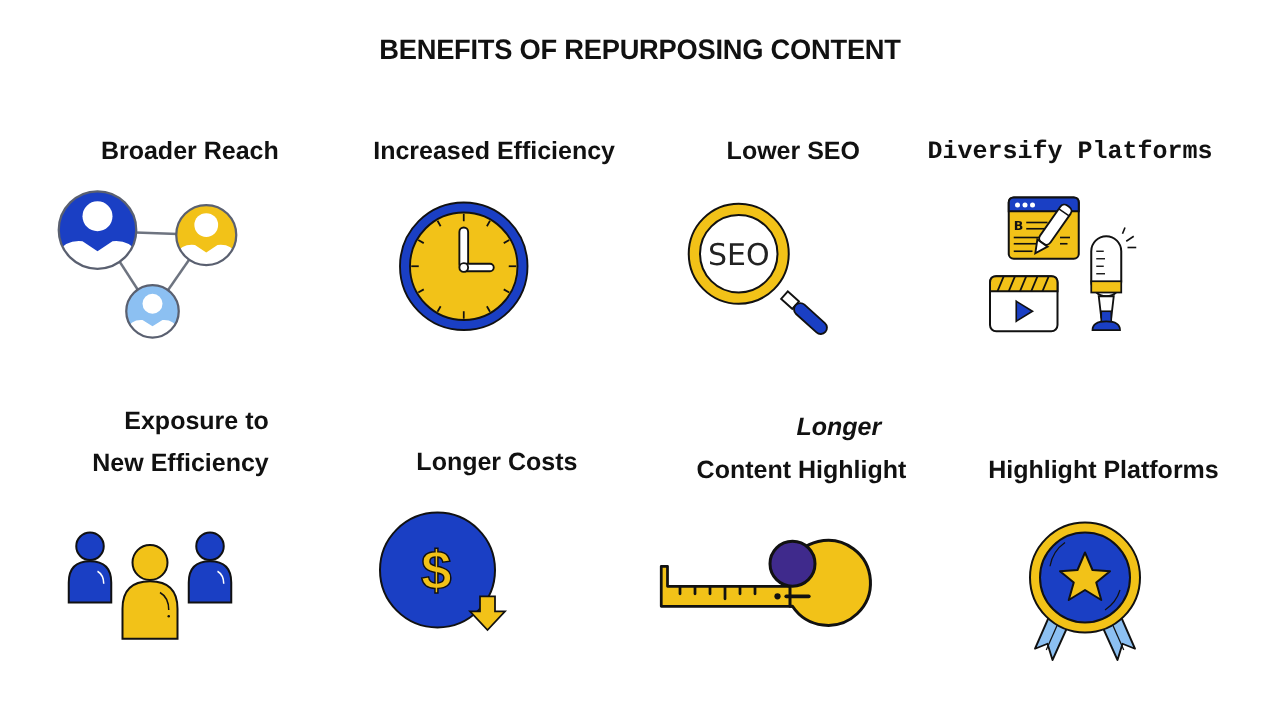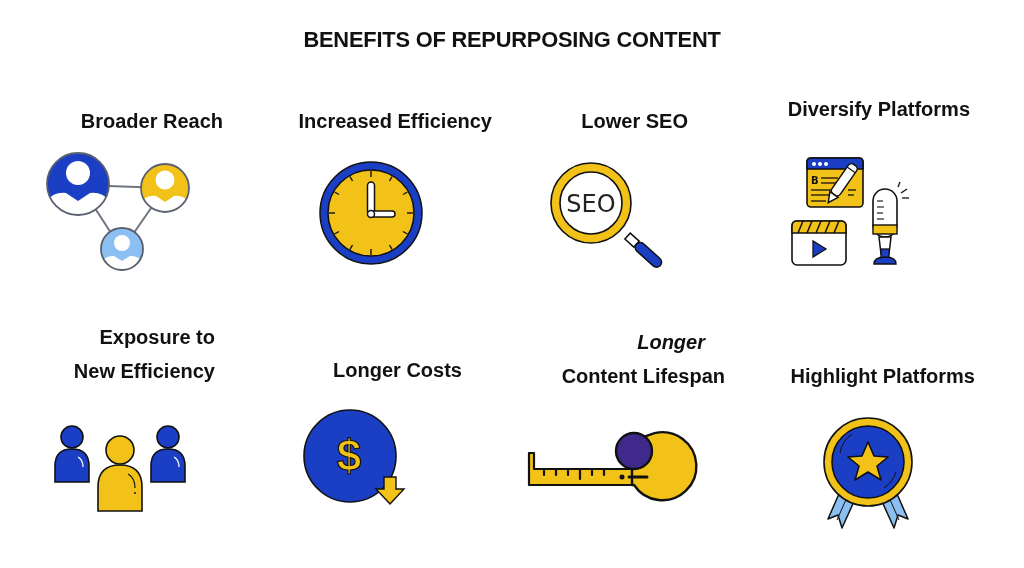--- a/index.html
+++ b/index.html
@@ -127,21 +127,21 @@
         <rect x="90" y="80" width="32" height="10" rx="5" fill="#1a3fc4" stroke="#111" stroke-width="1.5"></rect>
       </g>
       <circle cx="46" cy="46" r="40" fill="#f2c218" stroke="#111" stroke-width="1.6"></circle>
       <circle cx="46" cy="46" r="31" fill="#ffffff" stroke="#111" stroke-width="1.6"></circle>
       <text x="46" y="55" text-anchor="middle" font-family="'DejaVu Sans', sans-serif" font-size="24" fill="#222">SEO</text>
     </svg>
   </div>
 </div>
 
 <div>
-  <div class="label" style="left:730px; top:93px; width:240px;">Diversify Platforms</div>
+  <div class="label" style="left:730px; top:105px; width:240px;font-family:Liberation Mono, monospace;">Diversify Platforms</div>
   <div class="icon" style="left:780px; top:153px;">
     <svg width="140" height="118" viewBox="0 0 140 118">
 
       <g>
         <rect x="27" y="5" width="56" height="49" rx="4" fill="#f2c218" stroke="#111" stroke-width="1.6"></rect>
         <path d="M27 16 L27 9 Q27 5 31 5 L79 5 Q83 5 83 9 L83 16 Z" fill="#1a3fc4" stroke="#111" stroke-width="1.6"></path>
         <circle cx="34" cy="11" r="2" fill="#fff"></circle>
         <circle cx="40" cy="11" r="2" fill="#fff"></circle>
         <circle cx="46" cy="11" r="2" fill="#fff"></circle>
         <text x="31" y="31" font-family="'DejaVu Sans', sans-serif" font-weight="bold" font-size="10" fill="#111">B</text>
@@ -225,21 +225,21 @@
     <svg width="115" height="100" viewBox="0 0 115 100">
       <circle cx="52" cy="49" r="46" fill="#1a3fc4" stroke="#111" stroke-width="1.6"></circle>
       <text x="51" y="64" text-anchor="middle" font-family="'Liberation Sans', sans-serif" font-weight="bold" font-size="44" fill="#f2c218" stroke="#111" stroke-width="1.2">$</text>
       <path d="M86 70 L98 70 L98 82 L106 82 L92 97 L78 82 L86 82 Z" fill="#f2c218" stroke="#111" stroke-width="1.4"></path>
     </svg>
   </div>
 </div>
 
 <div>
   <div class="label" style="left:505px; top:326px; width:200px;font-style:italic;">Longer</div>
-  <div class="label" style="left:485px; top:360px; width:240px;">Content Lifespan</div>
+  <div class="label" style="left:485px; top:360px; width:240px;">Content Highlight</div>
   <div class="icon" style="left:522px; top:413px;">
     <svg width="155" height="80" viewBox="0 0 155 80">
       <path d="M7 40 L7 72 L118 72 L118 56 L12 56 L12 40 Z" fill="#f2c218" stroke="#111" stroke-width="2.2" stroke-linejoin="round"></path>
       <g stroke="#111" stroke-width="2.2" stroke-linecap="round">
         <line x1="22" y1="56" x2="22" y2="62"></line>
         <line x1="34" y1="56" x2="34" y2="62"></line>
         <line x1="46" y1="56" x2="46" y2="62"></line>
         <line x1="58" y1="56" x2="58" y2="66"></line>
         <line x1="70" y1="56" x2="70" y2="62"></line>
         <line x1="82" y1="56" x2="82" y2="62"></line>

